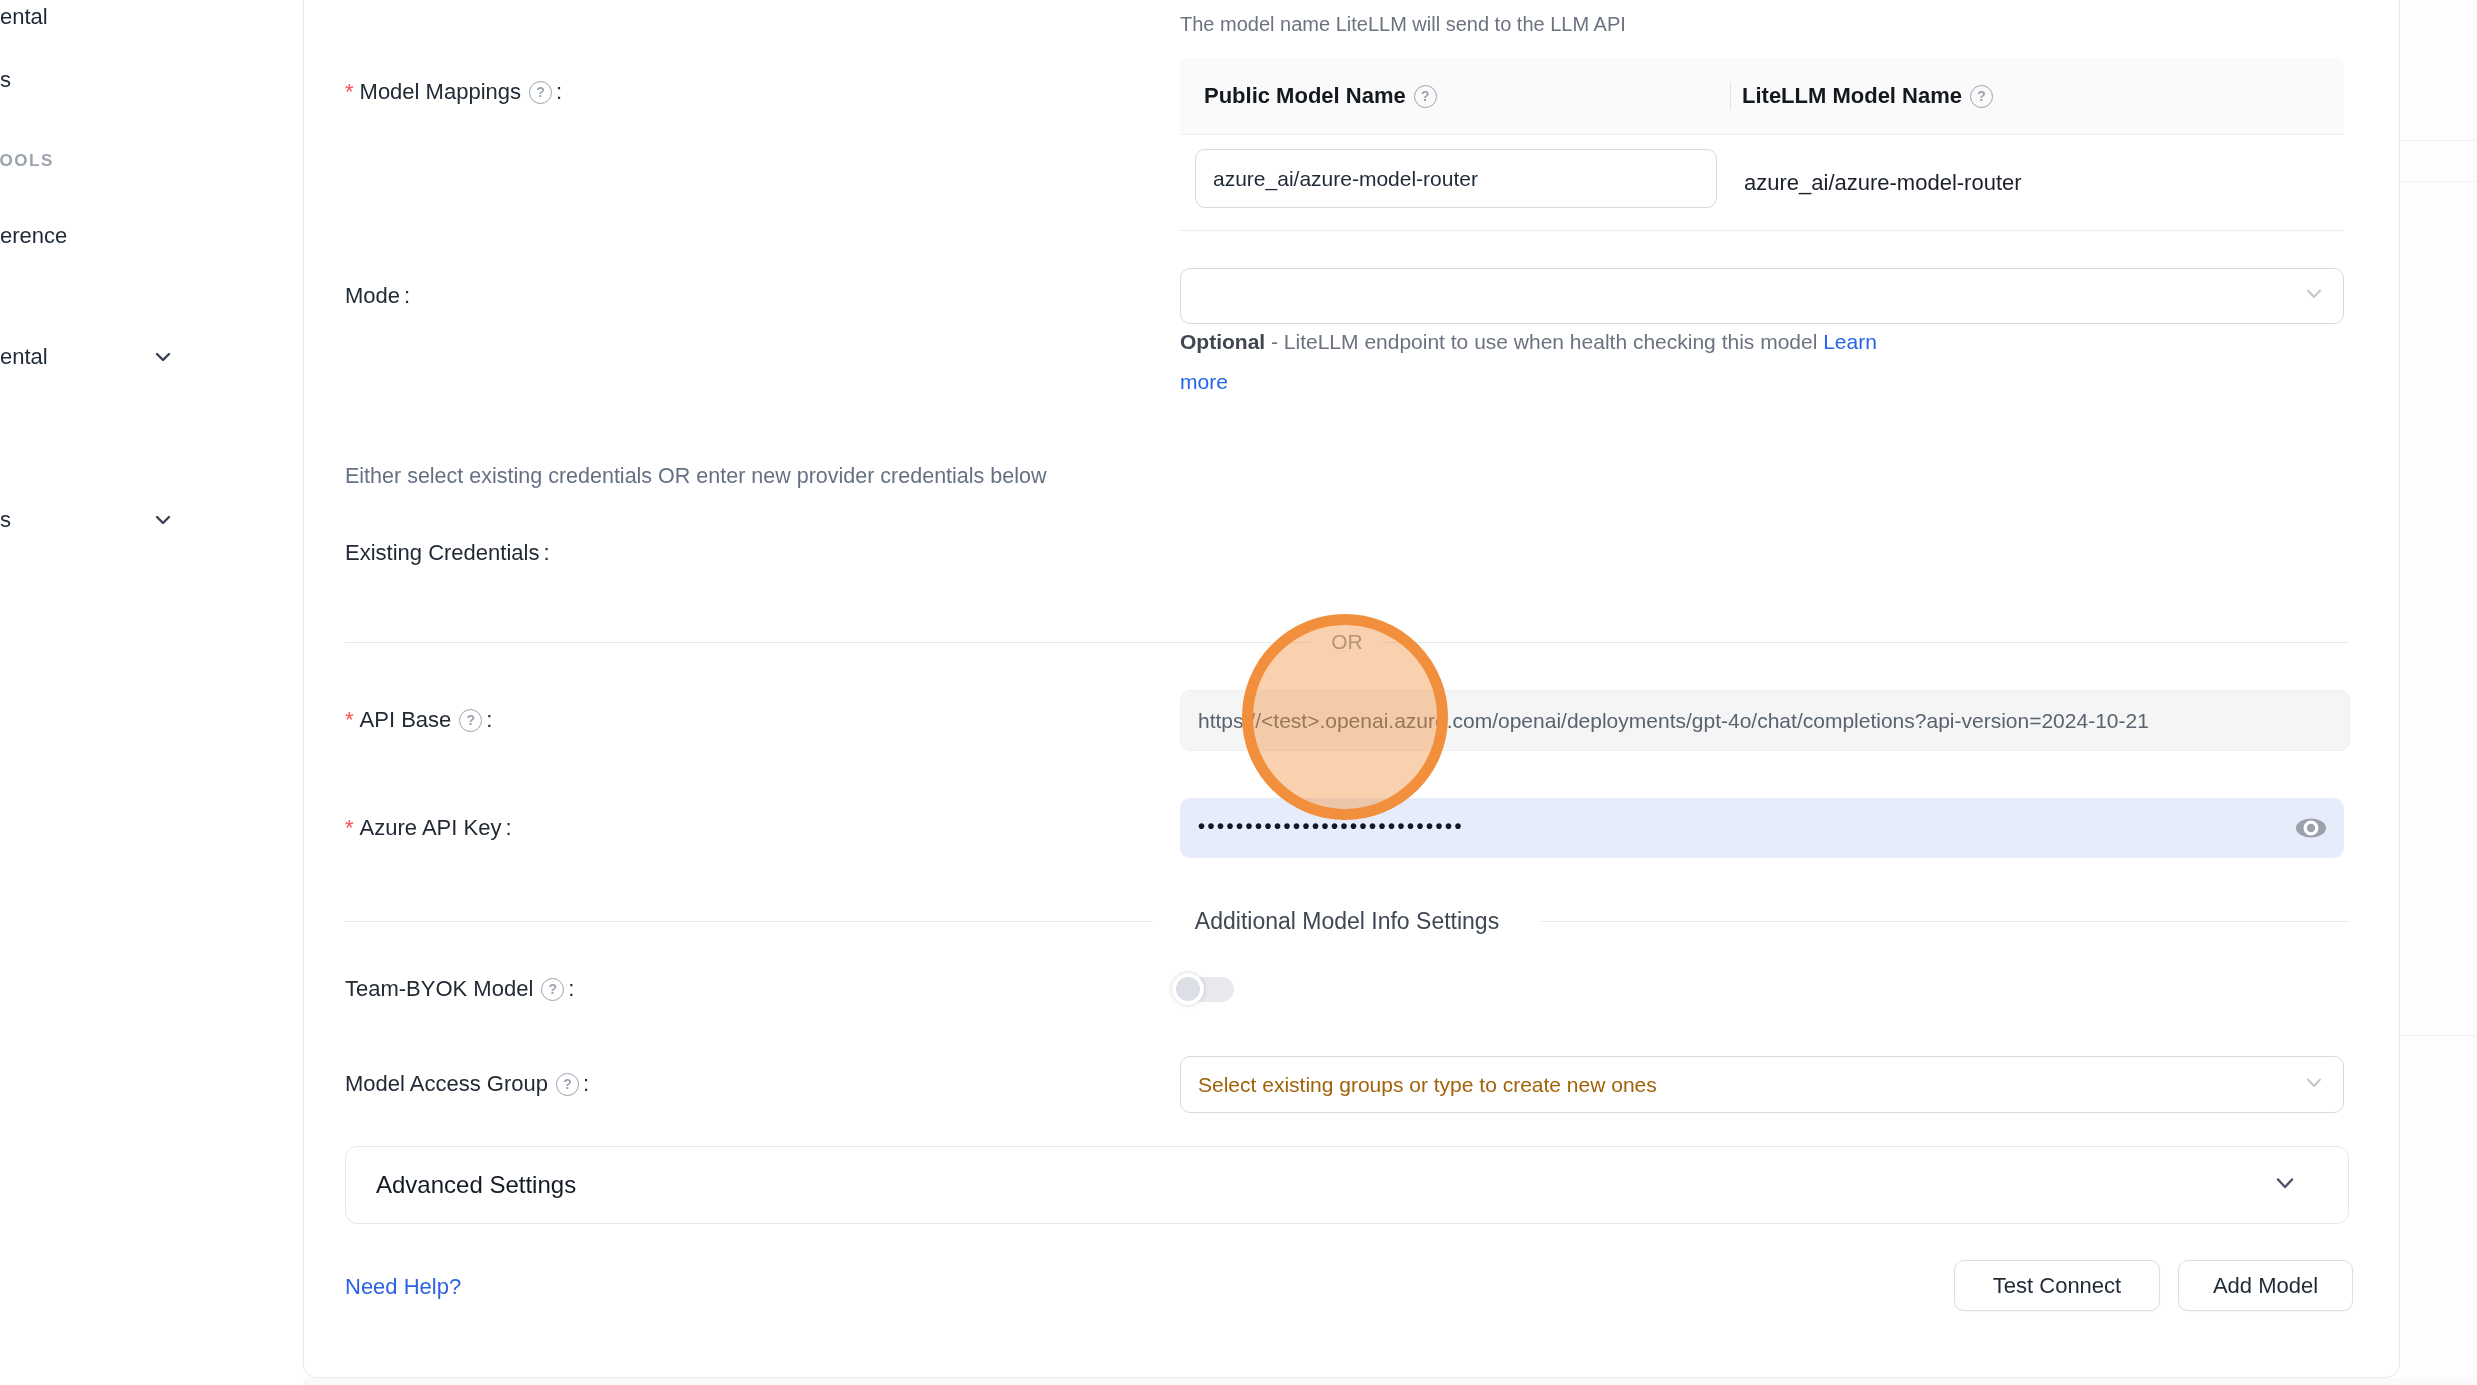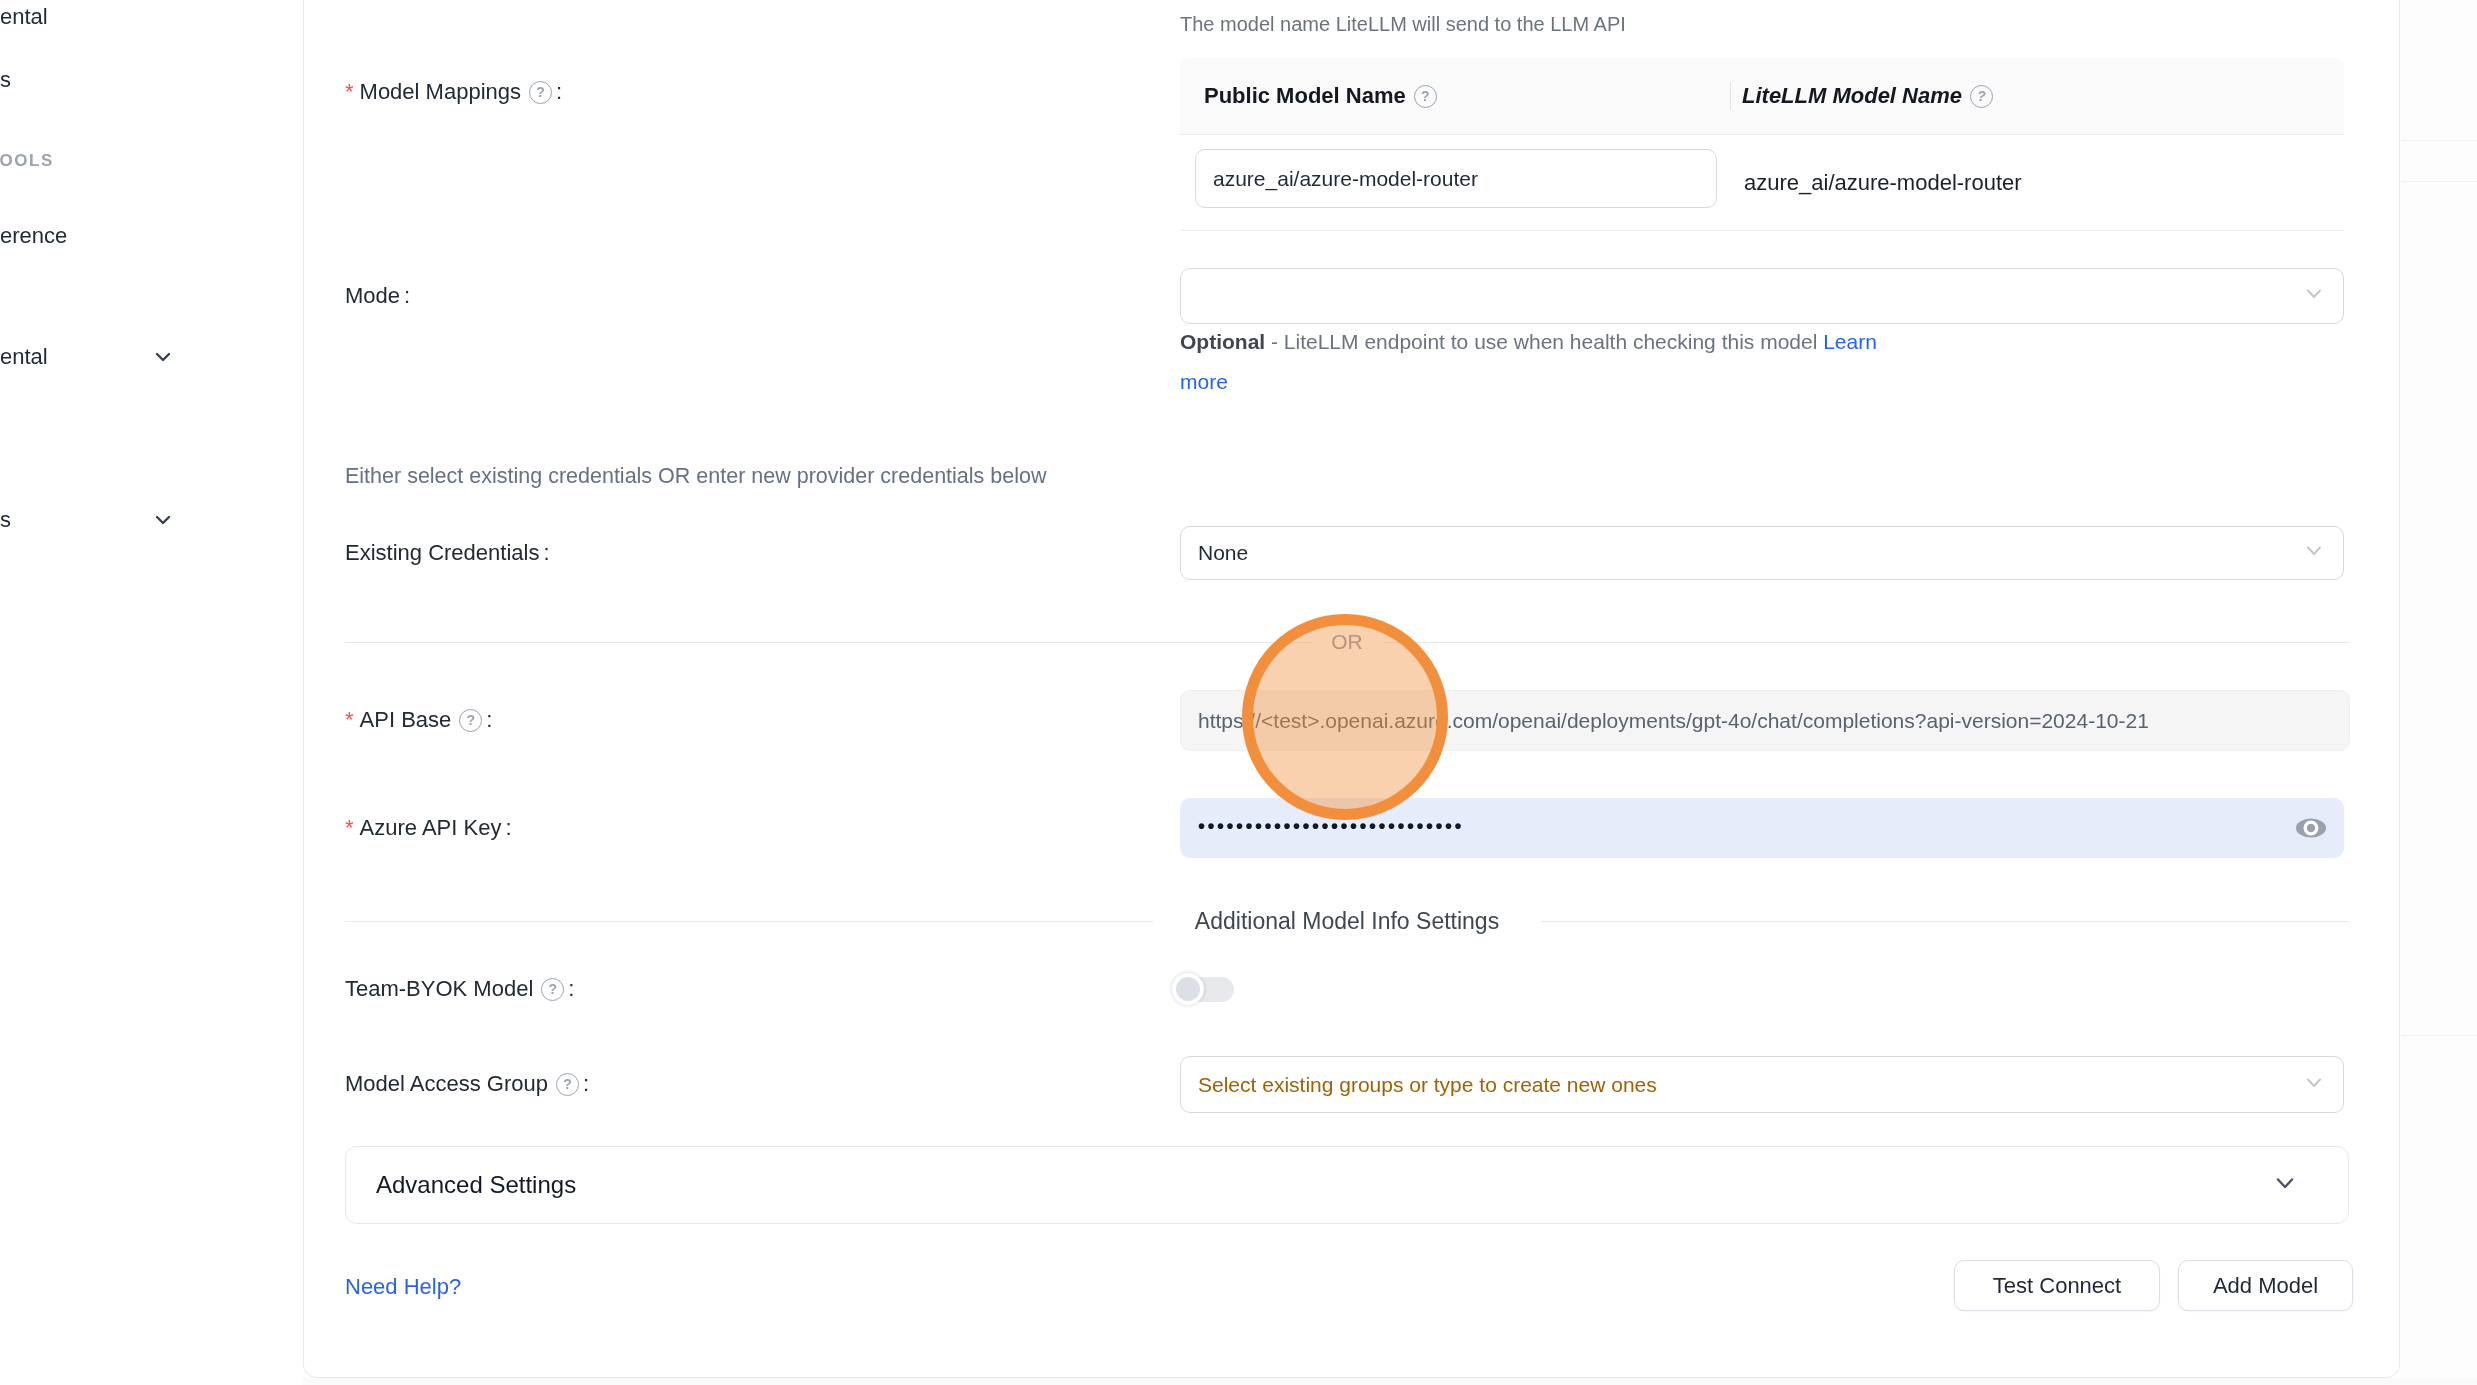--- a/index.html
+++ b/index.html
@@ -39,21 +39,21 @@
     display:inline-flex;align-items:center;justify-content:center;
     width:23px;height:23px;border:1.6px solid #9aa3ae;border-radius:50%;
     color:#9aa3ae;font-size:14px;font-weight:700;margin-left:8px;box-sizing:border-box;
   }
   .row-label .colon{margin-left:4px;}
 
   
   .mm-table{width:1164px;border-radius:8px 8px 0 0;}
   .mm-head{display:flex;height:76px;background:#fafafa;border-radius:8px 8px 0 0;border-bottom:1px solid #ededed;align-items:center;position:relative;}
   .mm-head .col1{width:550px;padding-left:24px;box-sizing:border-box;font-weight:700;font-size:22px;color:#14181f;display:flex;align-items:center;}
-  .mm-head .col2{flex:1;padding-left:12px;font-weight:700;font-size:22px;color:#14181f;display:flex;align-items:center;font-style:italic;}
+  .mm-head .col2{flex:1;padding-left:12px;font-weight:700;font-size:22px;color:#14181f;display:flex;align-items:center;}
   .mm-sep{position:absolute;left:550px;top:24px;width:1px;height:28px;background:#e3e3e6;}
   .mm-row{position:relative;height:95px;border-bottom:1px solid #ededed;}
   .mm-input{
     position:absolute;left:15px;top:14px;width:522px;height:59px;box-sizing:border-box;
     border:1px solid #d9d9d9;border-radius:10px;background:#fff;
     font-size:21px;color:#1f2937;padding-left:17px;display:flex;align-items:center;
   }
   .mm-val{position:absolute;left:564px;top:0;height:95px;display:flex;align-items:center;font-size:22px;color:#1b202a;}
 
   
@@ -198,28 +198,20 @@
     <span class="b">Optional</span><span> - LiteLLM endpoint to use when health checking this model </span><a>Learn</a><br>
     <a>more</a>
   </div>
 
   <div class="abs note-gray" style="left:41px;top:482px">Either select existing credentials OR enter new provider credentials below</div>
 
   <div class="abs row-label" style="left:41px;top:559px">
     <span>Existing Credentials</span>
     <span class="colon">:</span>
   </div>
-  <div class="select-box" style="left:876px;top:546px;width:1164px;height:54px">
-    <span>None</span>
-    <span class="chev">
-      <svg width="22" height="22" viewBox="0 0 22 22">
-          <path d="M5 8 L11 14.5 L17 8" fill="none" stroke="#c3c7cc" stroke-width="2" stroke-linecap="round" stroke-linejoin="round"></path>
-        </svg>
-    </span>
-  </div>
 
   <div class="abs or-divider" style="left:41px;top:647px">
     <div class="line"></div>
     <span class="or-text">OR</span>
   </div>
 
   <div class="abs row-label" style="left:41px;top:726px">
     <span class="req">*</span>
     <span>API Base</span>
     <span class="help-icon">?</span>

